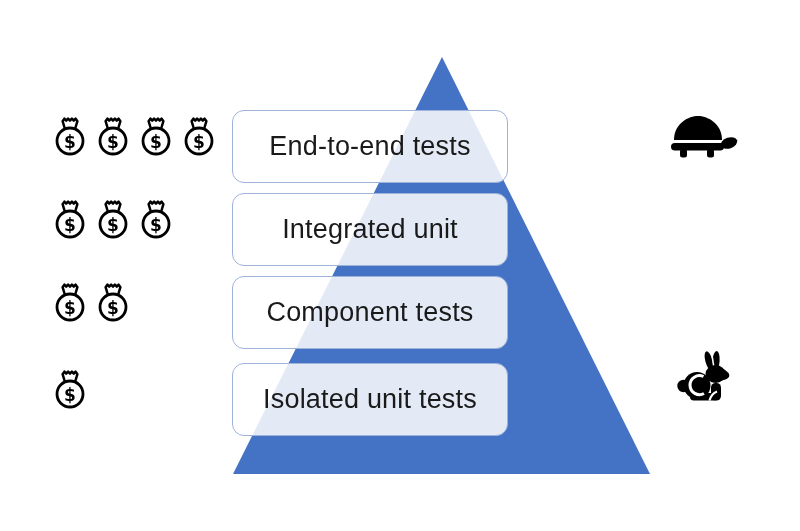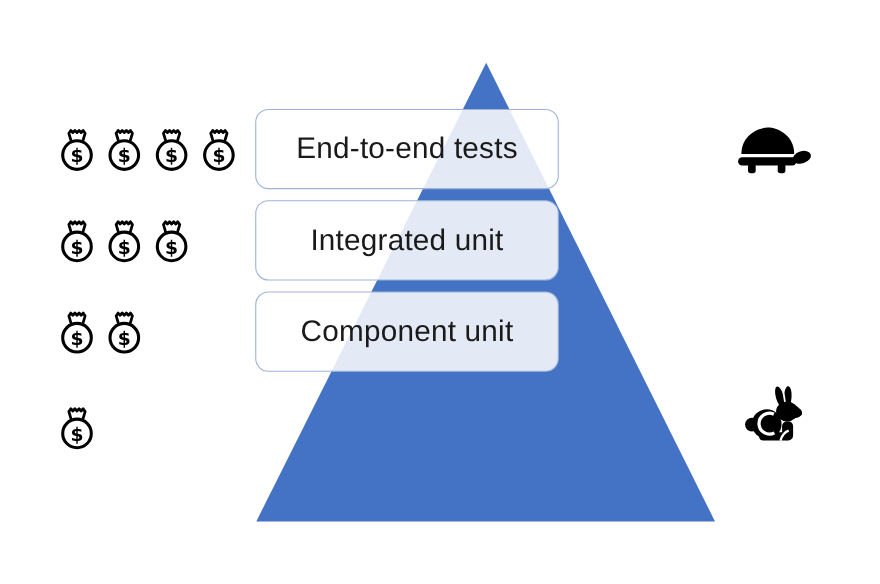--- a/index.html
+++ b/index.html
@@ -25,20 +25,21 @@
     left: 232px;
     width: 276px;
     height: 73px;
     box-sizing: border-box;
     background: var(--box-fill, rgba(255,255,255,0.85));
     border: 1.5px solid var(--box-border, #9EB3DA);
     border-radius: 12px;
     display: flex;
     align-items: center;
     justify-content: center;
+    margin-top: 11px;
   }
   .level-label {
     font-size: 27px;
     color: var(--label-text, #1A1A1A);
     white-space: nowrap;
     letter-spacing: 0.2px;
   }
   .cost-row {
     position: absolute;
     left: 53px;
@@ -61,21 +62,24 @@
     <polygon points="442,57 650,474 233,474" fill="#4472C4"></polygon>
   </svg>
 
   <div class="level-box" style="top:99px">
     <span class="level-label">End-to-end tests</span>
   </div>
   <div class="level-box" style="top:182px">
     <span class="level-label">Integrated unit</span>
   </div>
   <div class="level-box" style="top:265px">
-    <span class="level-label">Component unit</span>
+    <span class="level-label">Component tests</span>
+  </div>
+  <div class="level-box" style="top:352px">
+    <span class="level-label">Isolated unit tests</span>
   </div>
 
   <div class="cost-row" style="top:115px">
   <svg class="money-bag" viewBox="0 0 34 42">
     <path d="M11.5 12.5 L9.6 6.2 L11.4 3.6 L13.2 5.6 L15.1 3.6 L17 5.6 L18.9 3.6 L20.8 5.6 L22.6 3.6 L24.4 6.2 L22.5 12.5" fill="none" stroke="#000" stroke-width="2.5" stroke-linejoin="round" stroke-linecap="round"></path>
     <circle cx="17" cy="26" r="13" fill="none" stroke="#000" stroke-width="2.8"></circle>
     <text x="17" y="32.5" text-anchor="middle" font-size="17" font-weight="bold" font-family="DejaVu Sans, sans-serif" fill="#000">$</text>
   </svg>
 
   <svg class="money-bag" viewBox="0 0 34 42">

